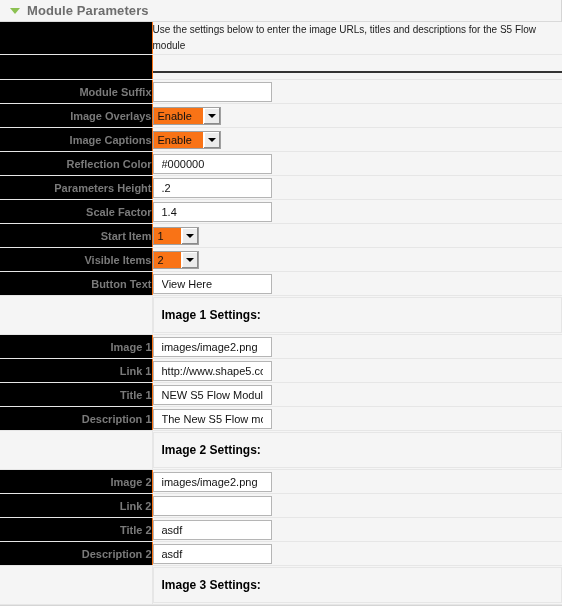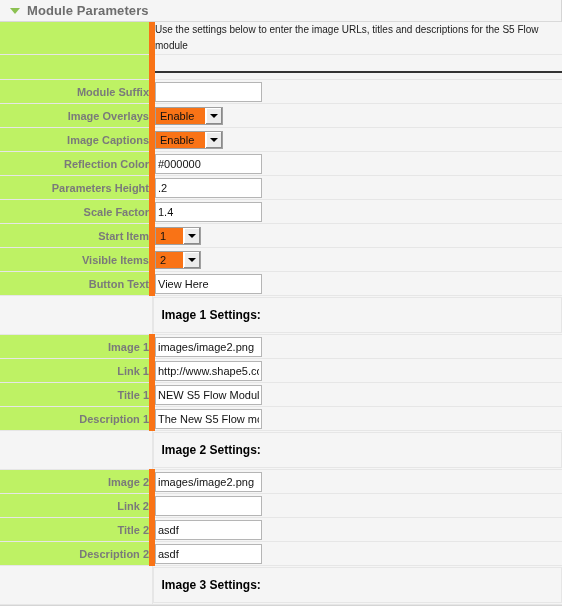--- a/index.html
+++ b/index.html
@@ -64,22 +64,22 @@
     vertical-align: middle;
     border-bottom: 1px solid #e6e6e6;
   }
   td.label-cell {
     width: 152px;
     text-align: right;
     padding-right: 6px;
     font-size: 11px;
     font-weight: bold;
     color: #7a7a7a;
-    background: #bef264;
-    border-right: 6px solid #f97316;
+    background: #000000;
+    border-right: 1px solid #f97316;
     height: 24px;
     box-sizing: border-box;
     white-space: nowrap;
     overflow: hidden;
   }
   td.value-cell {
     background: #f5f5f5;
     padding-left: 4px;
     height: 24px;
     box-sizing: border-box;
@@ -108,21 +108,21 @@
   }
   
   input.txt {
     width: 101px;
     height: 16px;
     font-size: 11px;
     font-family: "Liberation Sans", sans-serif;
     color: #111;
     border: 1px solid #b5b5b5;
     background: #ffffff;
-    padding: 1px 2px;
+    padding: 1px 8px;
     box-sizing: content-box;
     outline: none;
     display: block;
   }
   .sel {
     display: inline-flex;
     align-items: stretch;
     height: 18px;
     border: 1px solid #a0a0a0;
     background: #f97316;

